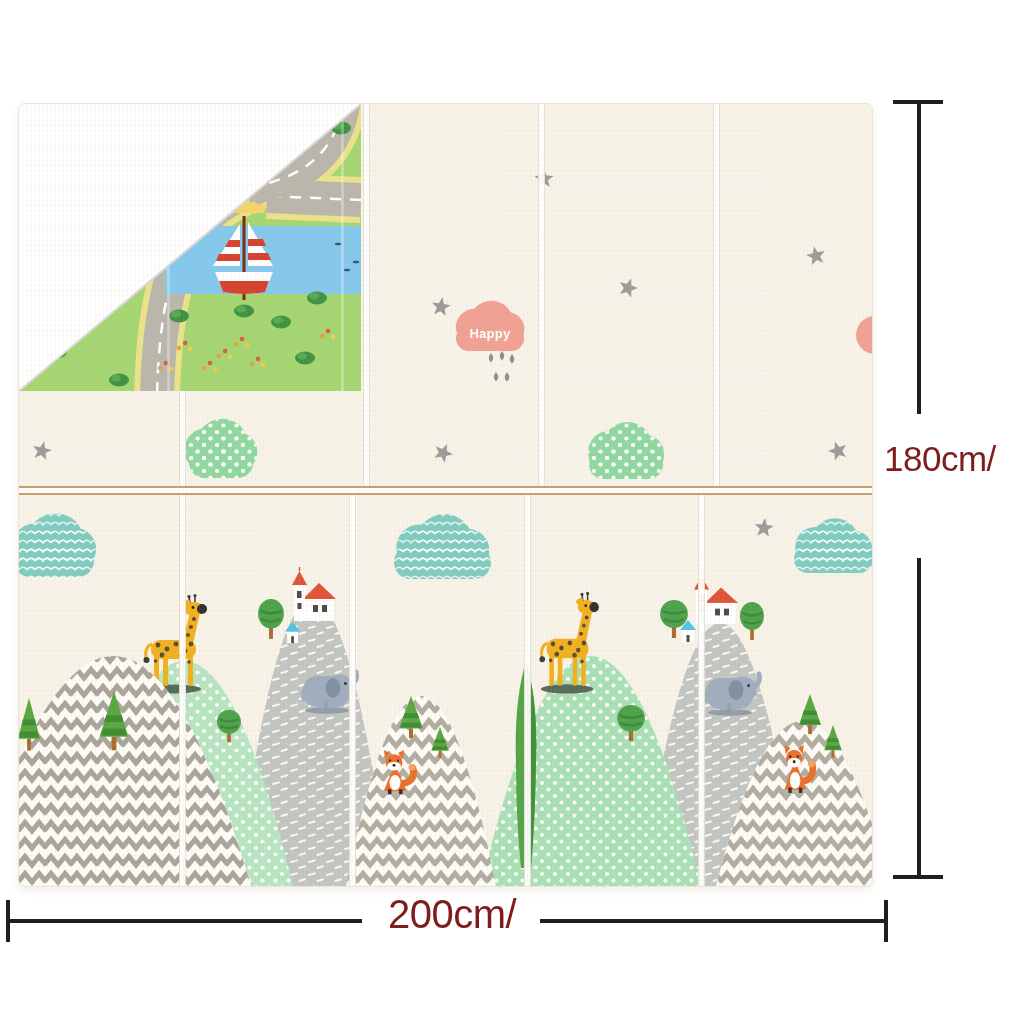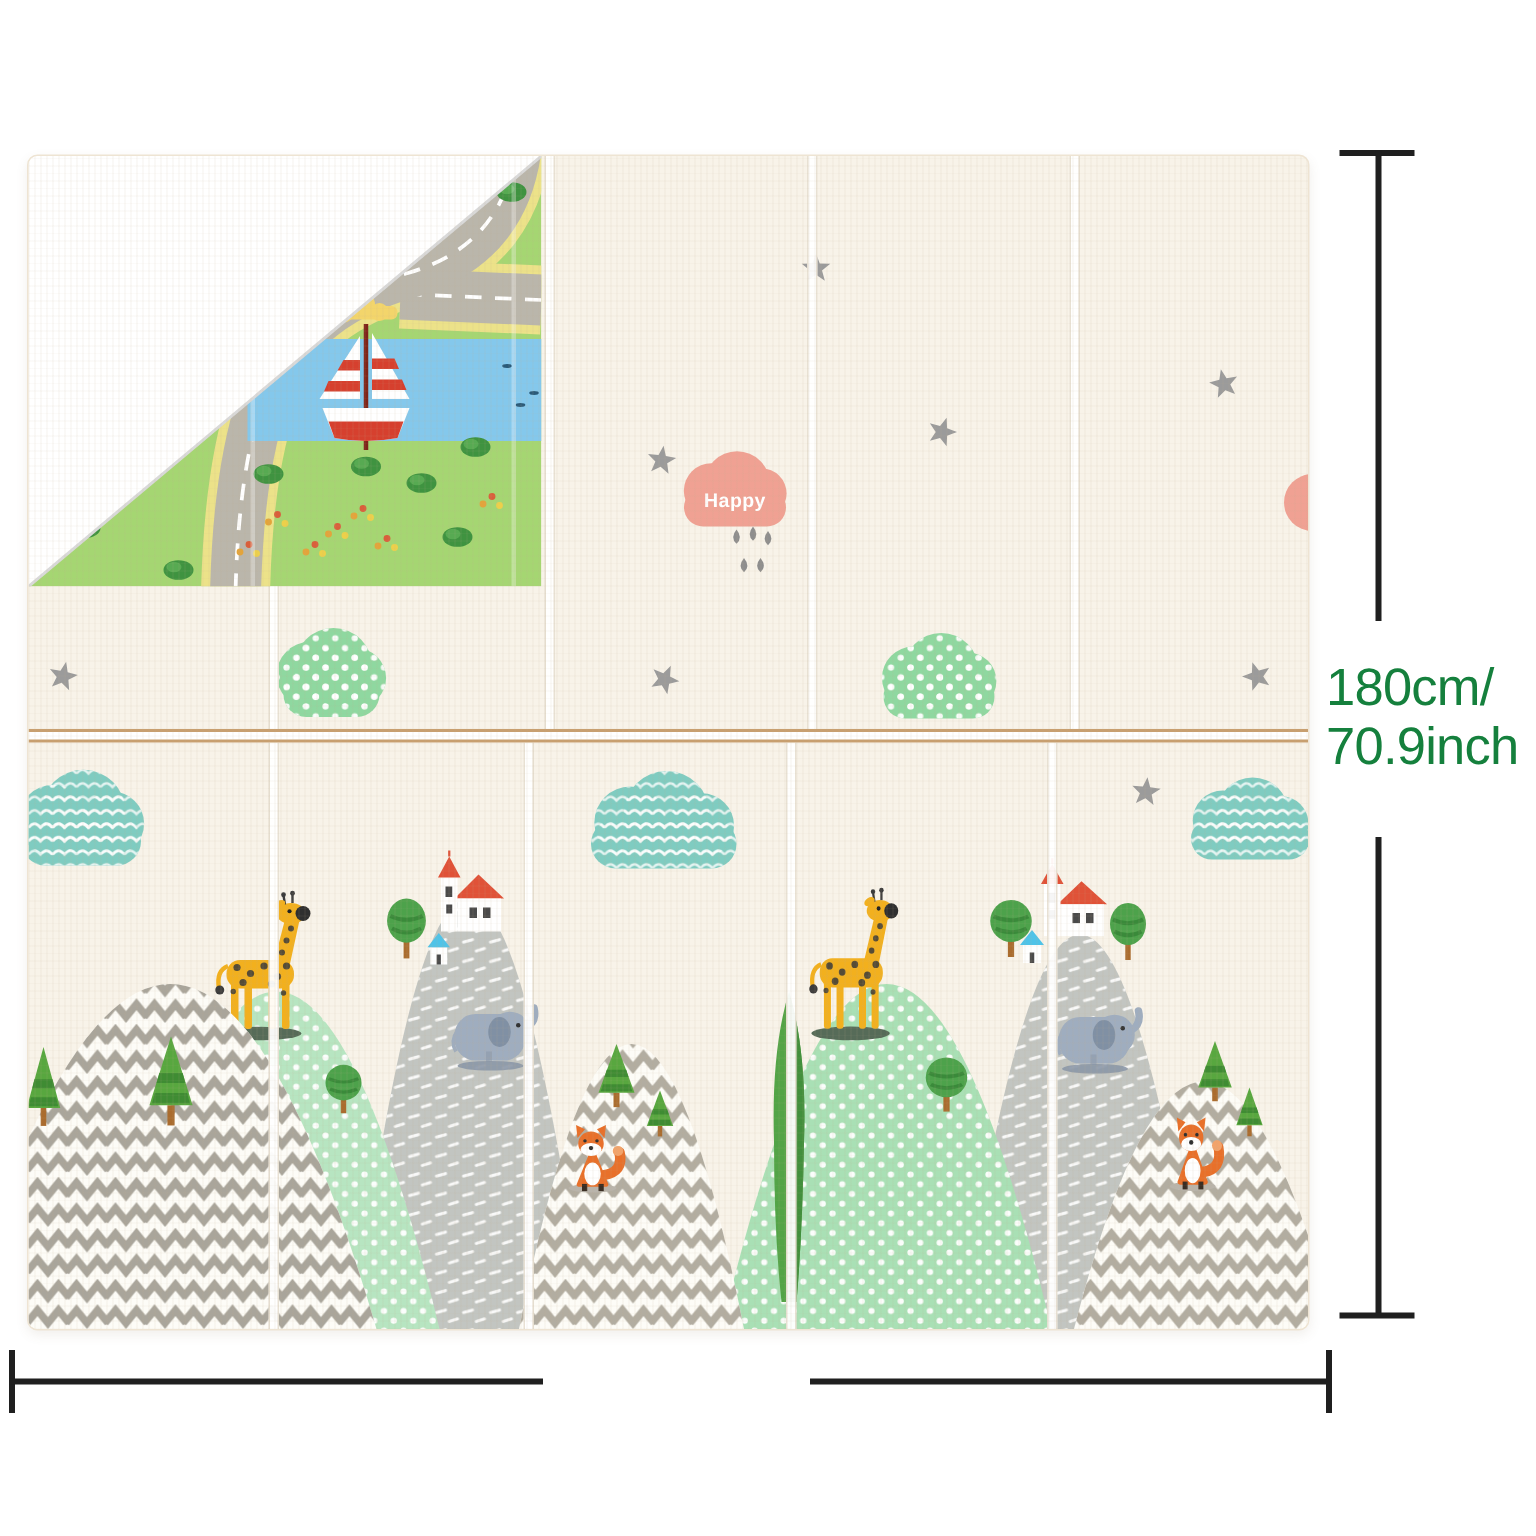--- a/index.html
+++ b/index.html
@@ -40,21 +40,21 @@
   .bar{position:absolute;background:#1f1f1f;}
   .dh-cap-top{left:893px;top:100px;width:50px;height:4px;}
   .dh-line-1{left:917px;top:100px;width:4px;height:314px;}
   .dh-line-2{left:917px;top:558px;width:4px;height:320px;}
   .dh-cap-bot{left:893px;top:875px;width:50px;height:4px;}
   .dw-cap-l{left:6px;top:900px;width:4px;height:42px;}
   .dw-line-l{left:6px;top:919px;width:356px;height:4px;}
   .dw-line-r{left:540px;top:919px;width:348px;height:4px;}
   .dw-cap-r{left:884px;top:900px;width:4px;height:42px;}
   .dim-label{
-    position:absolute;color:#15803d;letter-spacing:-0.5px;
+    position:absolute;color:#7f1d1d;letter-spacing:-0.5px;
     font-family:"Liberation Sans", sans-serif;
   }
   .dh-label{left:884px;top:440px;font-size:35px;line-height:1.1;text-align:left;}
   .dw-label{left:312px;top:892px;width:280px;font-size:40px;line-height:1.12;text-align:center;}
 </style>
 </head>
 <body>
 
 <div class="stage">
 
@@ -490,25 +490,25 @@
         </g>
         <polygon points="0,0 342,0 0,287" fill="#ffffff"></polygon>
         <line x1="342" y1="0" x2="0" y2="287" stroke="#d9d9d9" stroke-width="2"></line>
       </svg>
   </div>
 
   <div class="bar dh-cap-top"></div>
   <div class="bar dh-line-1"></div>
   <div class="dim-label dh-label">
     <div>180cm/</div>
-    <div>70.9inch</div>
   </div>
   <div class="bar dh-line-2"></div>
   <div class="bar dh-cap-bot"></div>
 
   <div class="bar dw-cap-l"></div>
   <div class="bar dw-line-l"></div>
   <div class="dim-label dw-label">
+    <div>200cm/</div>
   </div>
   <div class="bar dw-line-r"></div>
   <div class="bar dw-cap-r"></div>
 
 </div>
 
 </body></html>

